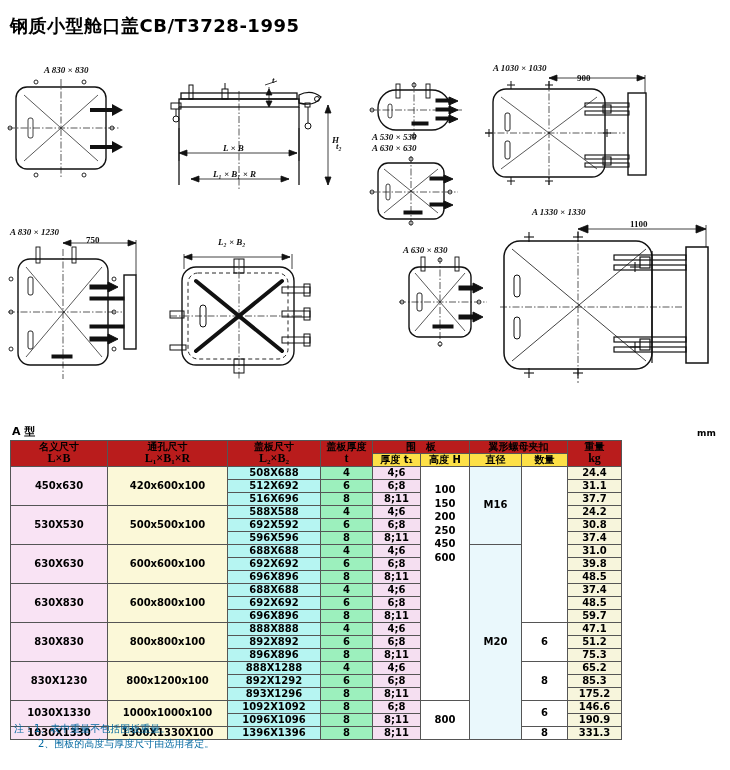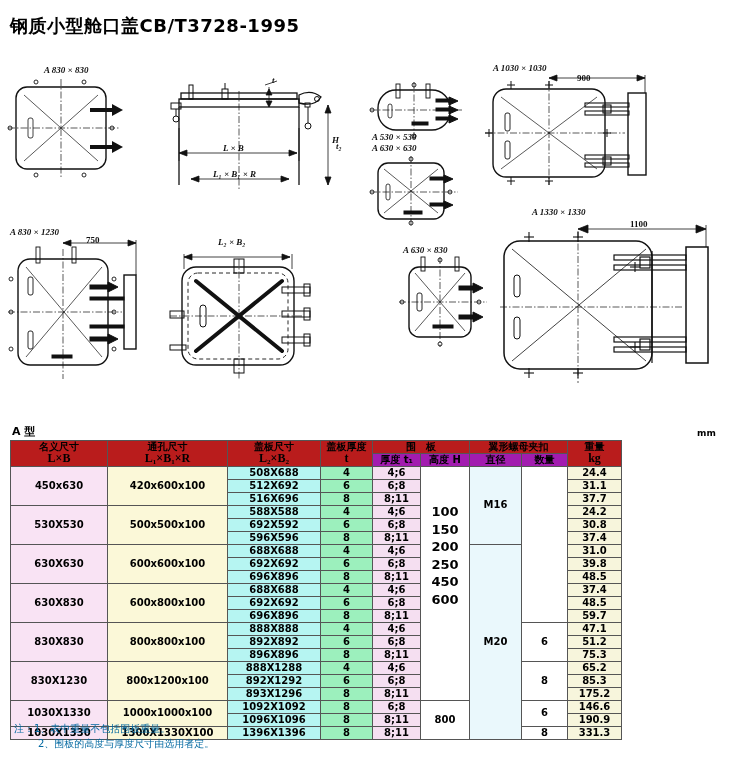--- a/index.html
+++ b/index.html
@@ -61,21 +61,21 @@
     padding:0;
     font-size:10px;
     line-height:1.05;
     height:12px;
     font-weight:bold;
     color:#000;
   }
   .hdr{background:#b91c1c;}
   .hdr .zh{font-size:10px;font-weight:bold;display:block;}
   .hdr .sub{font-size:12px;font-weight:bold;display:block;font-family:"Liberation Serif","DejaVu Serif",serif;}
-  .hdr2{background:#a21caf;font-size:9px;}
+  .hdr2{background:#fde047;font-size:9px;}
   .c-nom{background:#f9e3f4;font-size:12px;}
   .c-hole{background:#fbf8d8;font-size:12px;}
   .c-plate{background:#b6f5f2;font-size:11px;}
   .c-t{background:#9cf0bd;font-size:10px;}
   .c-t1{background:#f5dff1;font-size:10px;}
   .c-h{background:#ffffff;font-size:11px;}
   .c-dia{background:#eaf8fc;font-size:11px;}
   .c-qty{background:#ffffff;font-size:11px;}
   .c-w{background:#f7f5dc;font-size:10px;}
 
@@ -523,21 +523,21 @@
         <th class="hdr2">数量</th>
       </tr>
     </thead>
     <tbody id="tbody">
         <tr>
           <td class="c-nom" rowspan="3">450x630</td>
           <td class="c-hole" rowspan="3">420x600x100</td>
           <td class="c-plate">508X688</td>
           <td class="c-t">4</td>
           <td class="c-t1">4;6</td>
-          <td class="c-h" rowspan="18" style="vertical-align: top; padding-top: 36px; line-height: 1.35; font-size: 13px;">
+          <td class="c-h" rowspan="18" style="vertical-align: top; padding-top: 16px; line-height: 1.35; font-size: 10px;">
             <div>100</div>
             <div>150</div>
             <div>200</div>
             <div>250</div>
             <div>450</div>
             <div>600</div>
           </td>
           <td class="c-dia" rowspan="6">M16</td>
           <td class="c-qty" rowspan="12"></td>
           <td class="c-w">24.4</td>

